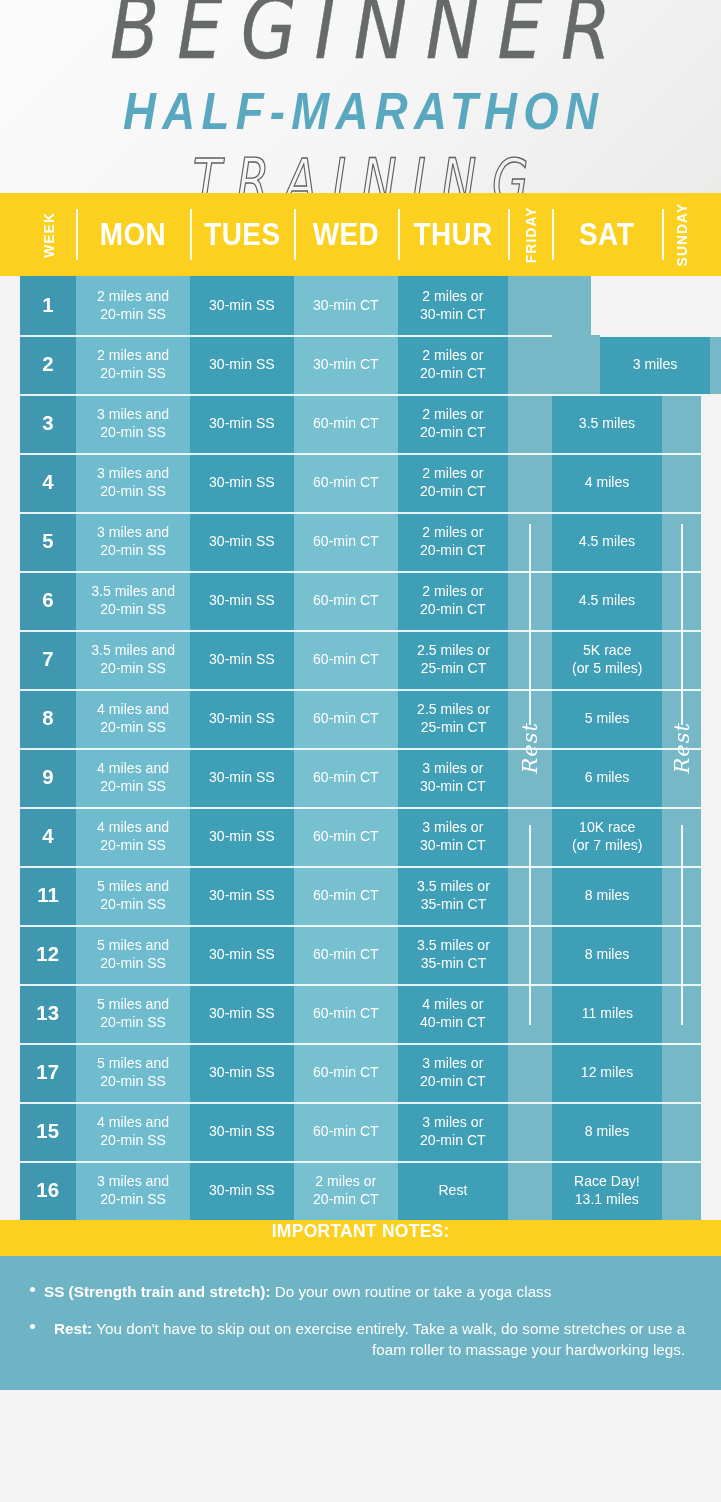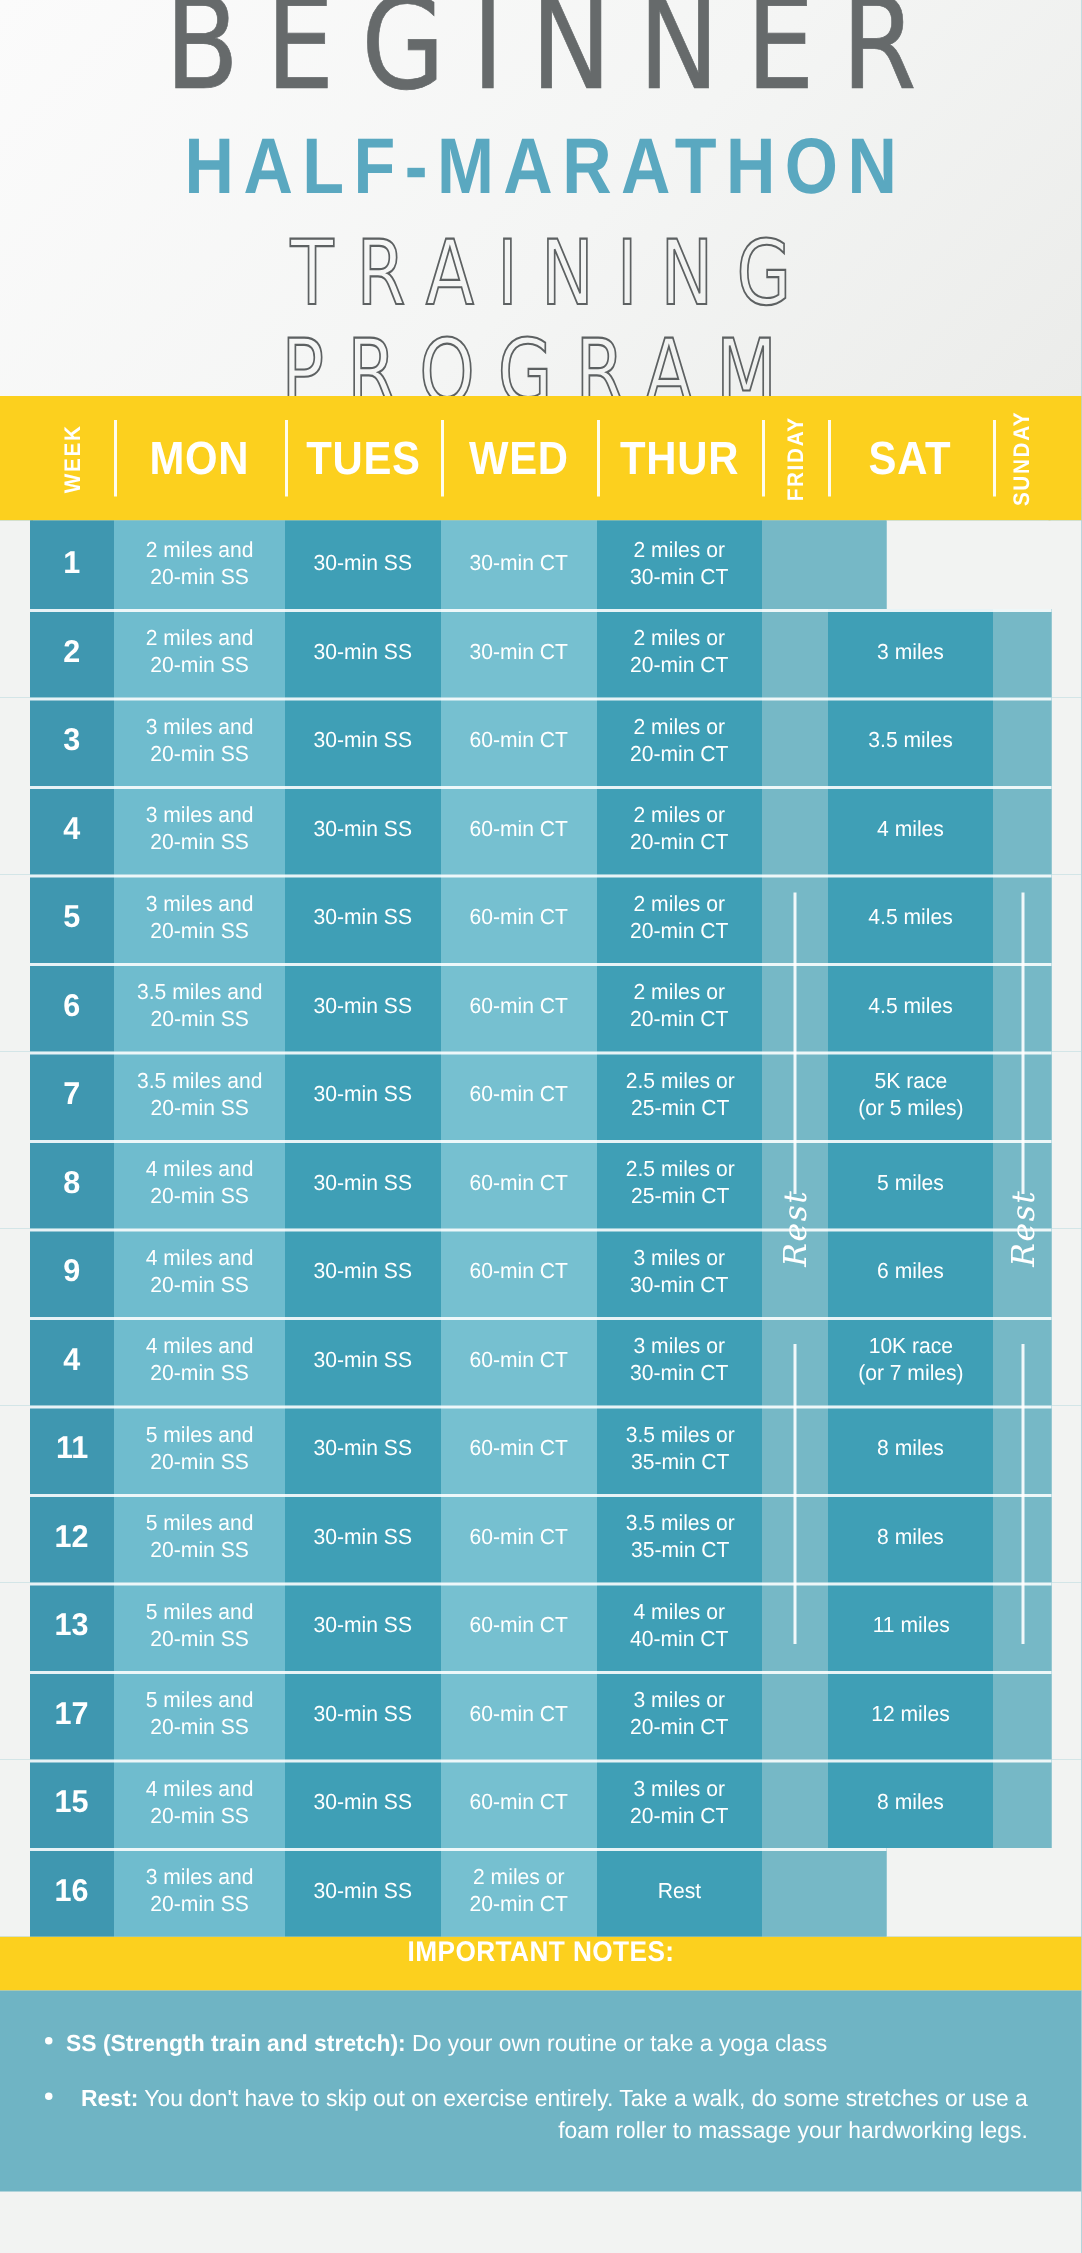--- a/index.html
+++ b/index.html
@@ -9,24 +9,25 @@
     height: 1502px;
     background: #f2f3f2;
     font-family: "Liberation Sans", sans-serif;
     overflow: hidden;
     position: relative;
   }
 
   
   .title-block {
     width: 721px;
-    height: 264px;
+    height: 193px;
     background: linear-gradient(135deg, #fbfbfb 0%, #f4f5f4 55%, #ebecea 100%);
     position: relative;
     overflow: hidden;
+    font-style: italic;
   }
   .title-line1 {
     position: absolute;
     top: -16px;
     left: 0;
     width: 721px;
     text-align: center;
     font-size: 72px;
     font-weight: 400;
     letter-spacing: 18px;
@@ -308,21 +309,21 @@
       <div class="cell c-tues sep" style="width: 104px; flex: 0 0 104px;">
         <span class="ctxt">30-min SS</span>
       </div>
       <div class="cell c-wed sep" style="width: 104px; flex: 0 0 104px;">
         <span class="ctxt">30-min CT</span>
       </div>
       <div class="cell c-thur sep" style="width: 110px; flex: 0 0 110px;">
         <span class="ctxt">2 miles or<br>20-min CT</span>
       </div>
       <div class="cell c-fri sep" style="width: 44px; flex: 0 0 44px;"></div>
-      <div class="cell c-sat sep" style="width: 110px; flex: 0 0 110px;">
+      <div class="cell c-sat sep" style="width: 110px; flex: 0 0 110px; margin-left: 48px;">
         <span class="ctxt">3 miles</span>
       </div>
       <div class="cell c-sun sep" style="width: 39px; flex: 0 0 39px;"></div>
       <div style="flex: 1 1 auto; background: rgb(242, 243, 242);"></div>
     </div>
     <div class="row">
       <div style="width: 20px; flex: 0 0 20px; background: rgb(242, 243, 242);"></div>
       <div class="cell c-week sep" style="width: 56px; flex: 0 0 56px;">
         <span class="ctxt week-num">3</span>
       </div>
@@ -644,20 +645,23 @@
       <div class="cell c-tues sep" style="width: 104px; flex: 0 0 104px;">
         <span class="ctxt">30-min SS</span>
       </div>
       <div class="cell c-wed sep" style="width: 104px; flex: 0 0 104px;">
         <span class="ctxt">2 miles or<br>20-min CT</span>
       </div>
       <div class="cell c-thur sep" style="width: 110px; flex: 0 0 110px;">
         <span class="ctxt">Rest</span>
       </div>
       <div class="cell c-fri sep" style="width: 44px; flex: 0 0 44px;"></div>
+      <div class="cell c-sat sep" style="width: 110px; flex: 0 0 110px;">
+        <span class="ctxt">Race Day!<br>13.1 miles</span>
+      </div>
       <div class="cell c-sun sep" style="width: 39px; flex: 0 0 39px;"></div>
       <div style="flex: 1 1 auto; background: rgb(242, 243, 242);"></div>
     </div>
     <div class="restcol" style="left: 508px; top: 0px; width: 44px; height: 944px;">
       <div class="rest-line" style="top: 248px; height: 200.6px;"></div>
       <span class="rest-script">Rest</span>
       <div class="rest-line" style="top: 548.7px; height: 200.6px;"></div>
     </div>
     <div class="restcol" style="left: 662px; top: 0px; width: 39px; height: 944px;">
       <div class="rest-line" style="top: 248px; height: 200.6px;"></div>

